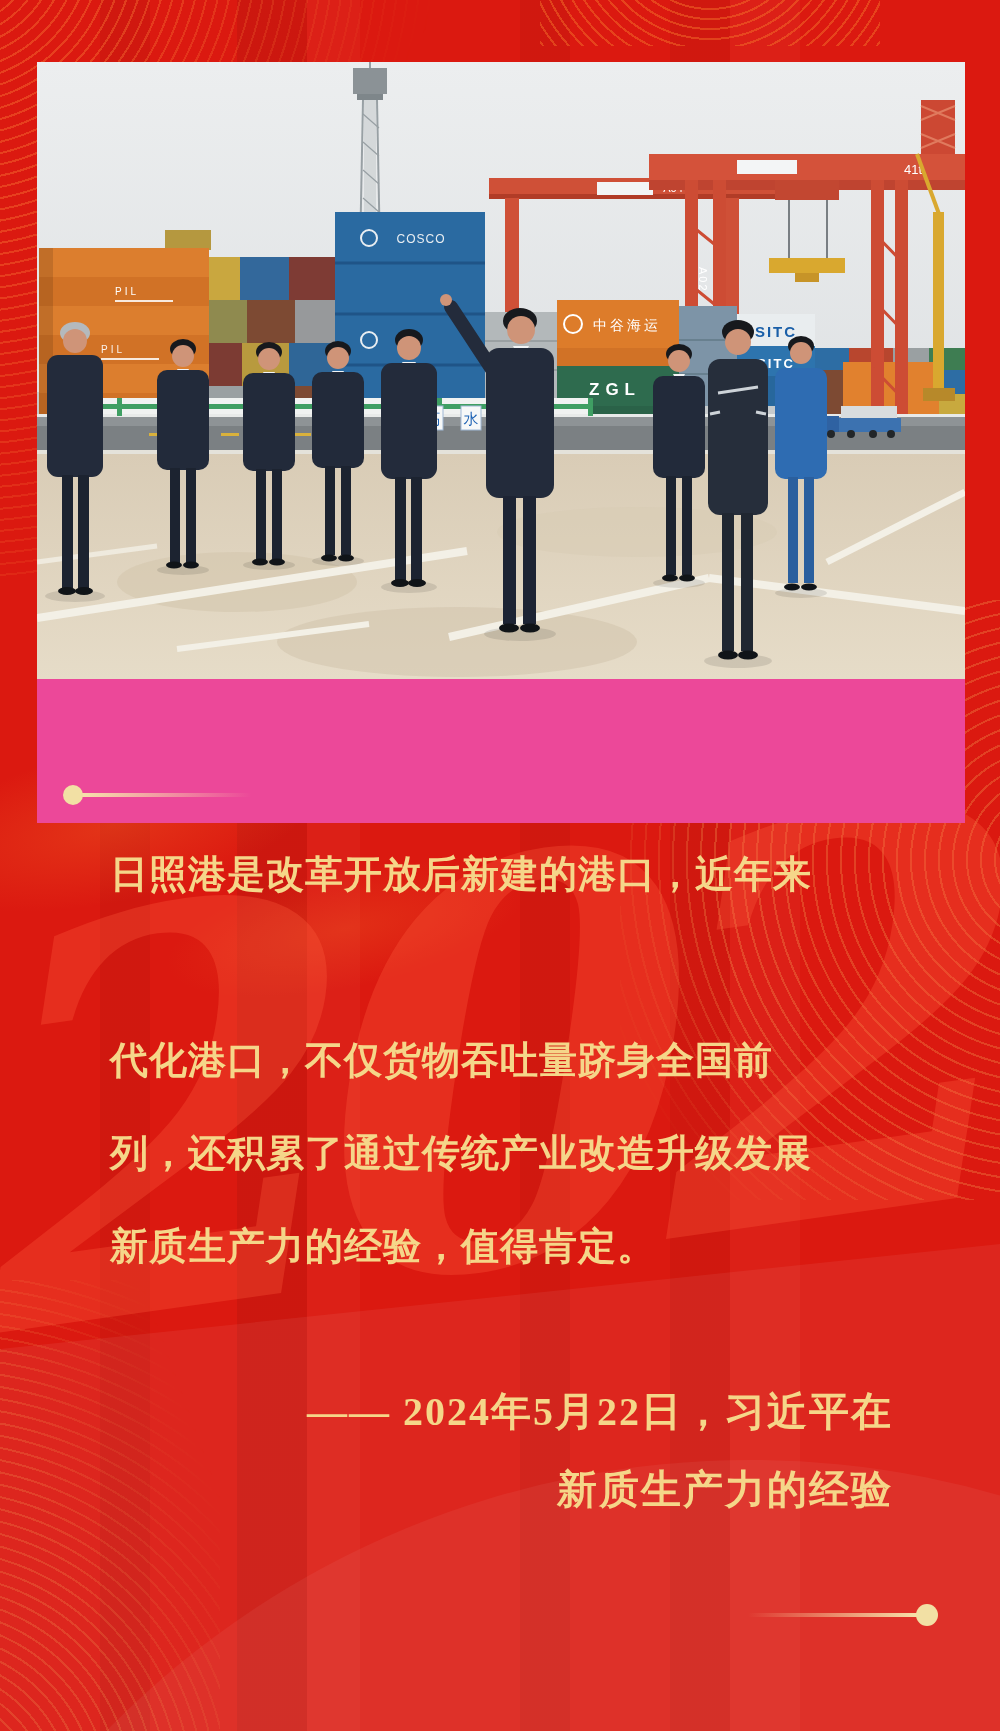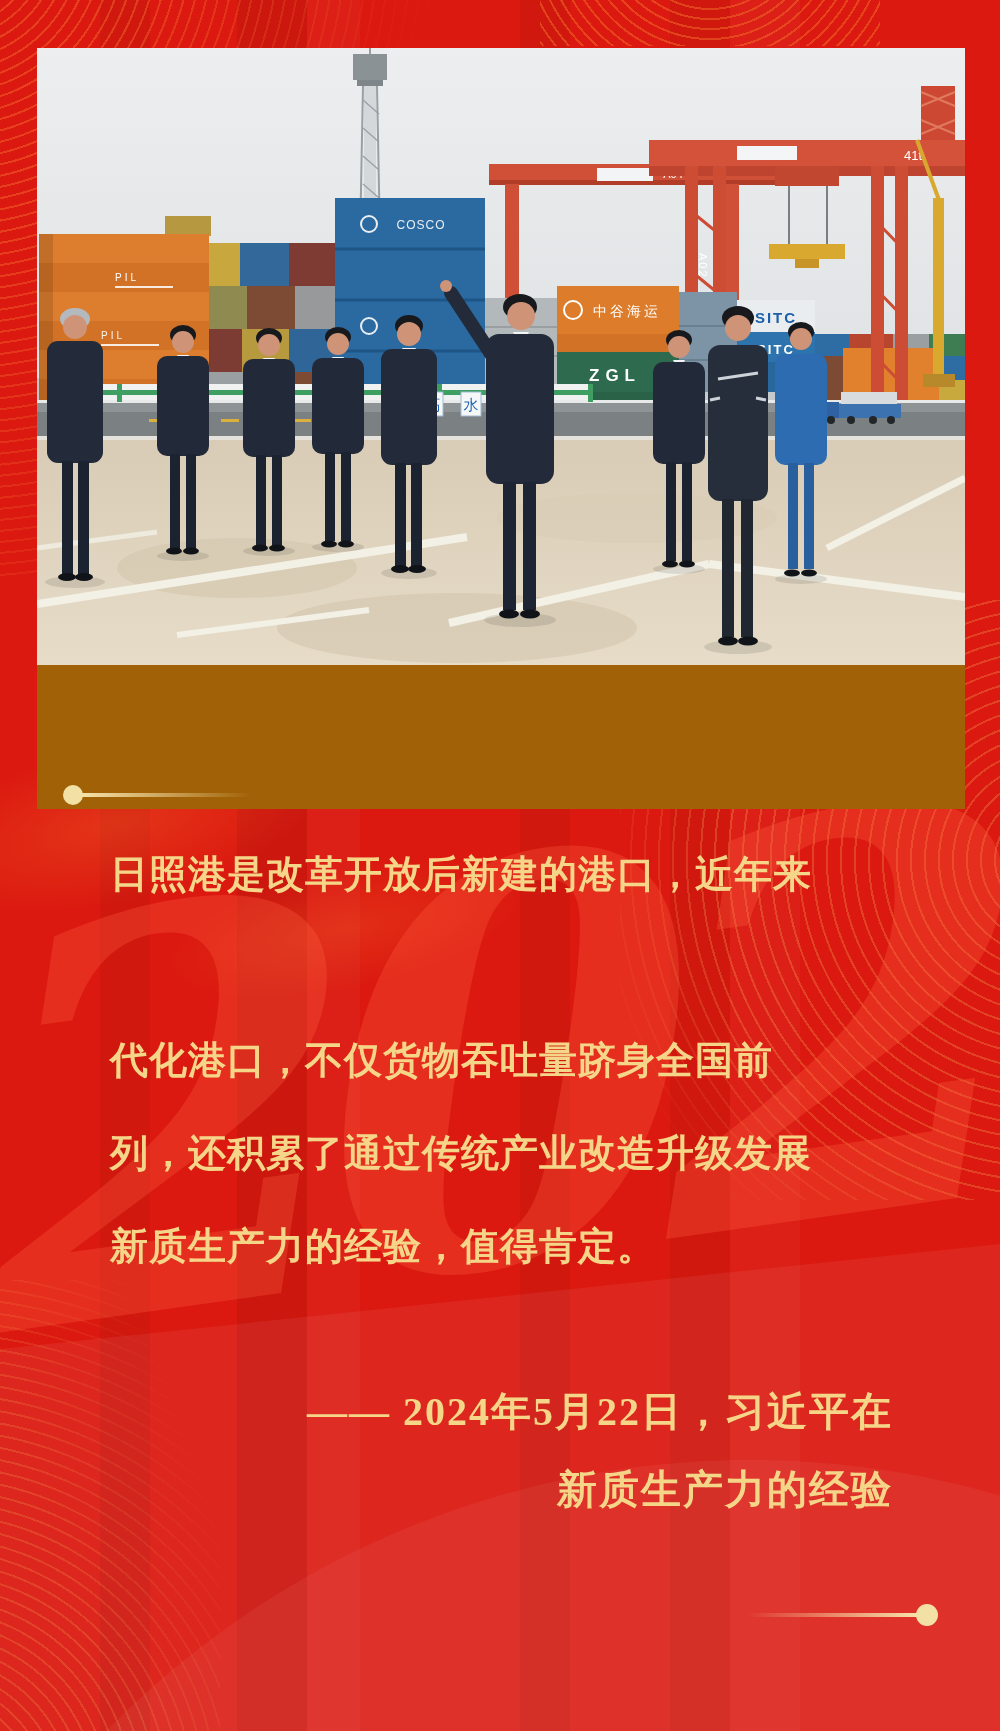--- a/index.html
+++ b/index.html
@@ -47,21 +47,21 @@
   .crescent{position:absolute;left:445px;top:655px;width:250px;height:250px;border-radius:50%;
     border:9px solid transparent;border-top-color:rgba(252,176,64,.45);
     transform:rotate(34deg);}
   
   .watermark{position:absolute;left:-18px;top:818px;width:1060px;height:560px;
     font-family:"DejaVu Serif",serif;font-style:italic;font-weight:700;
     font-size:545px;line-height:500px;letter-spacing:-38px;
     color:rgba(255,96,64,.30);transform:rotate(-8deg) skewX(-6deg);
     white-space:nowrap;}
   
-  .photo{position:absolute;left:37px;top:48px;width:928px;height:761px;background:#a16207;}
+  .photo{position:absolute;left:37px;top:62px;width:928px;height:761px;background:#ec4899;}
   .photo svg{display:block;width:928px;height:617px;}
   
   .deco-left{position:absolute;left:63px;top:785px;width:190px;height:20px;}
   .deco-left .dot{position:absolute;left:0;top:0;width:20px;height:20px;border-radius:50%;
     background:#f2e0a4;}
   .deco-left .line{position:absolute;left:18px;top:8px;width:170px;height:4px;
     background:linear-gradient(to right,#f6e3ab,rgba(246,227,171,0));}
   .deco-right{position:absolute;left:746px;top:1604px;width:192px;height:22px;}
   .deco-right .dot{position:absolute;right:0;top:0;width:22px;height:22px;border-radius:50%;
     background:#f2e0a4;}

